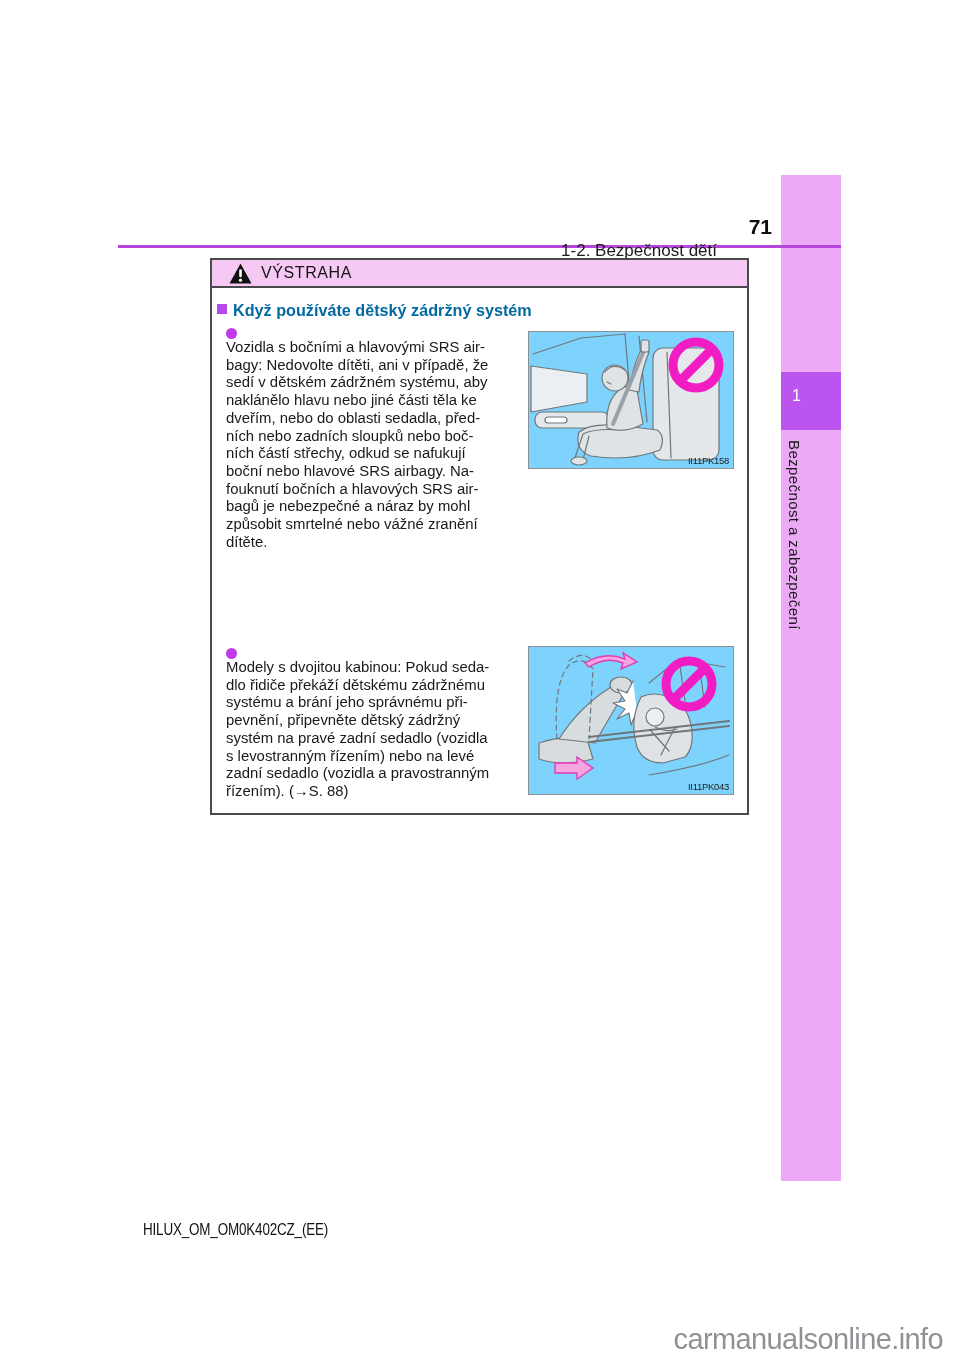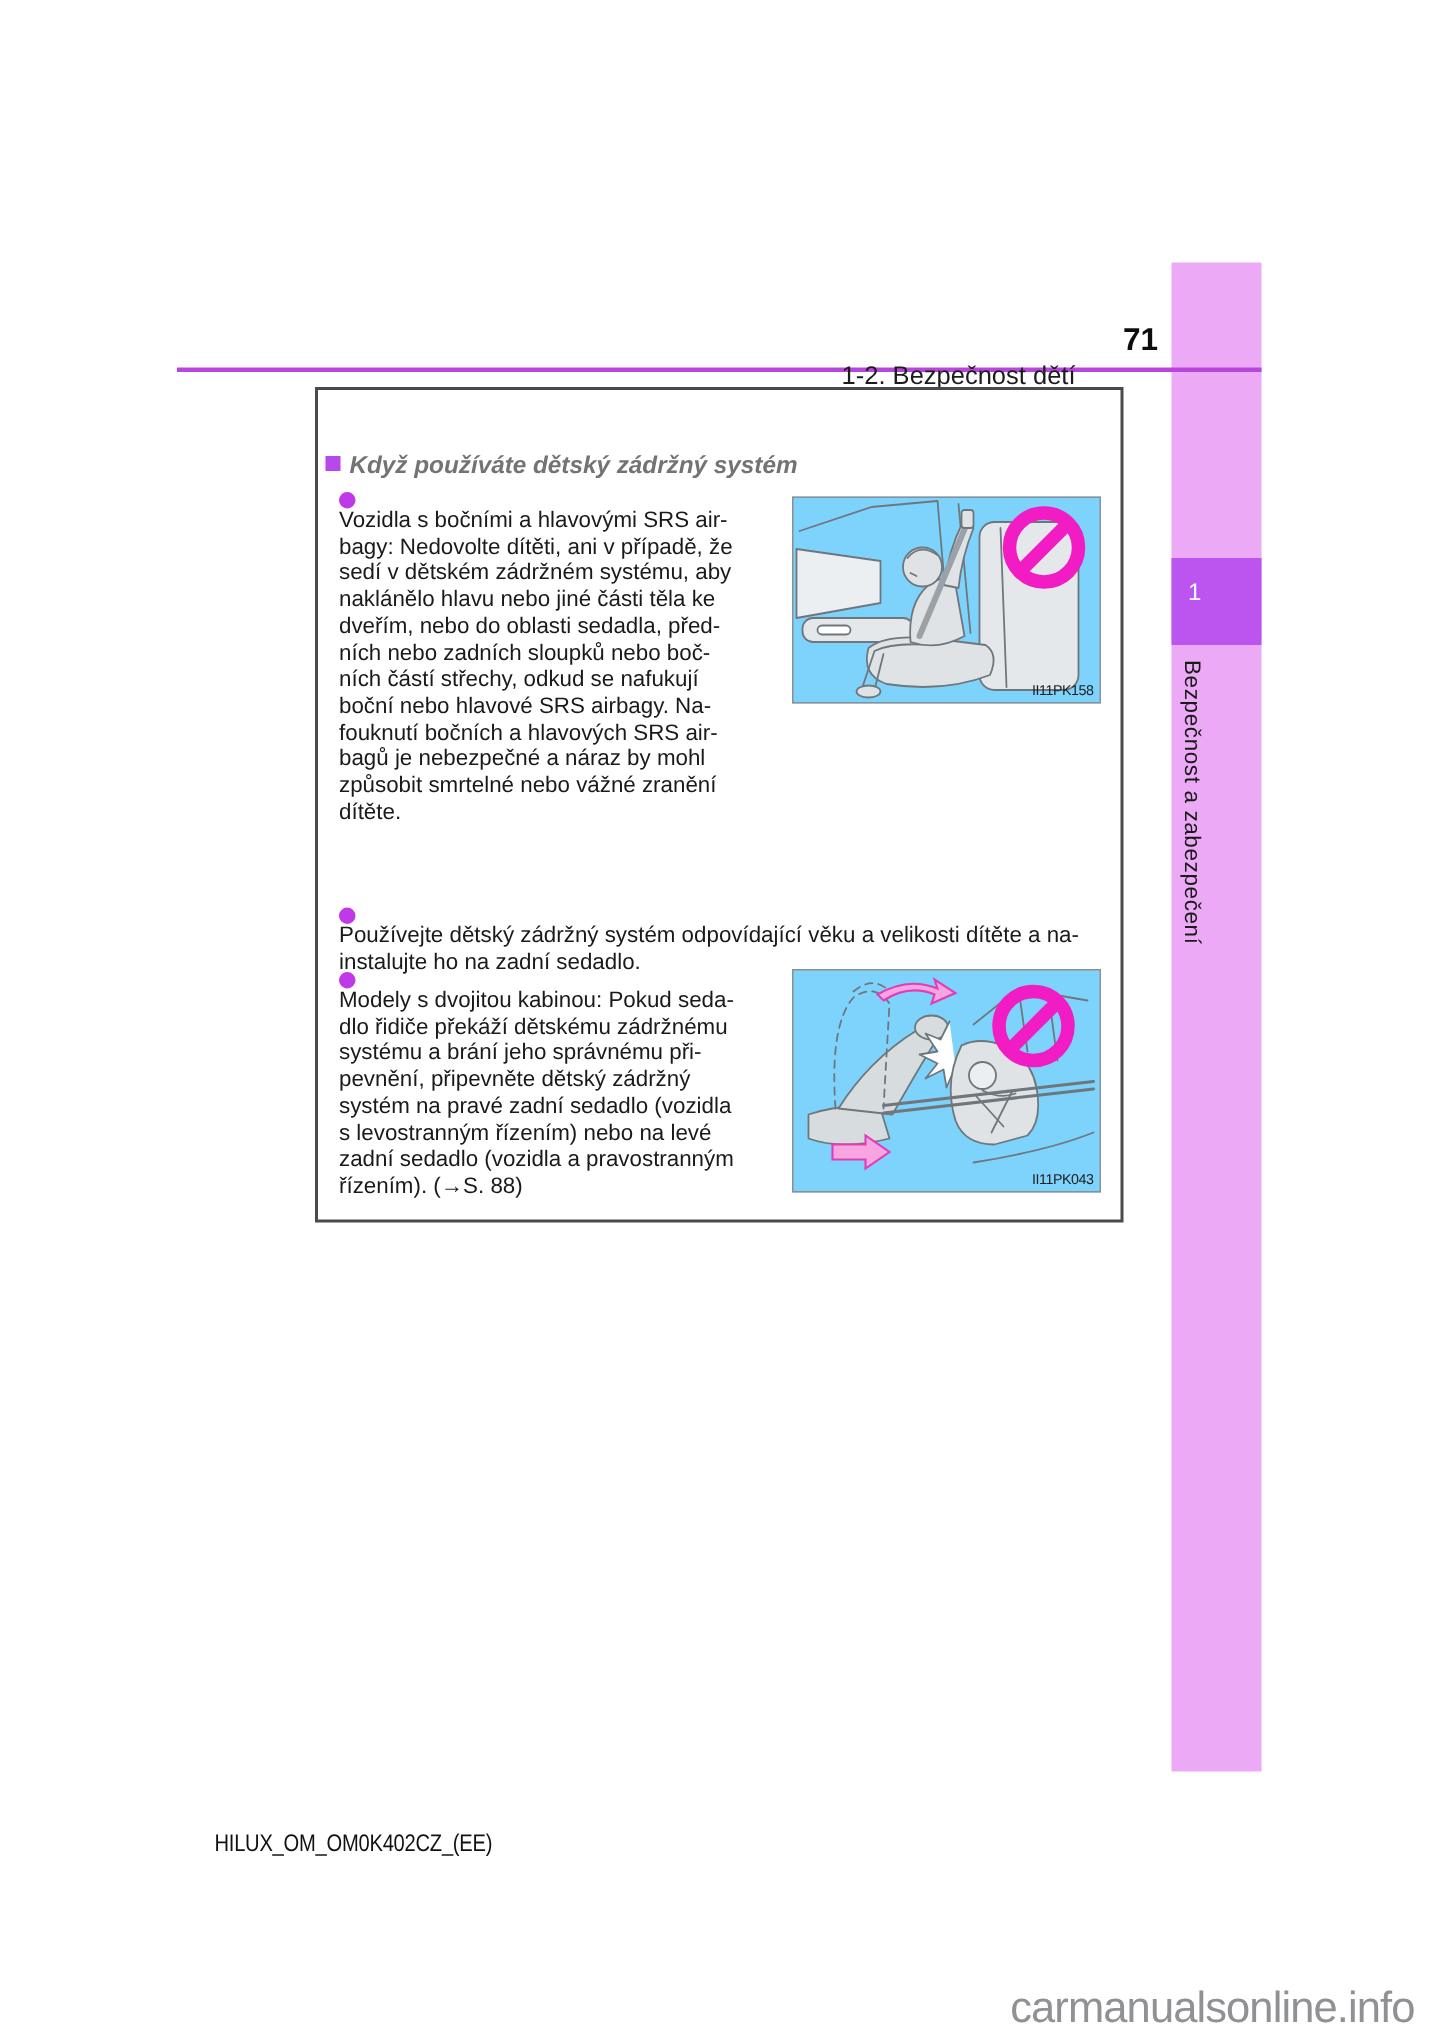--- a/index.html
+++ b/index.html
@@ -22,21 +22,21 @@
   .wbox{position:absolute;left:210px;top:258px;width:539px;height:557px;box-sizing:border-box;
         border:2px solid #4a4a4a;background:#fff;}
   .wband{position:absolute;left:0;top:0;right:0;height:28px;background:#f6c8f4;
          border-bottom:2px solid #4a4a4a;box-sizing:border-box;
          display:flex;align-items:center;gap:9px;padding-left:17px;}
   .wband .wtitle{font-size:16px;letter-spacing:0.6px;color:#141414;}
   .warn-icon{display:block;}
 
   .wheading{position:absolute;left:5px;top:41px;display:flex;align-items:flex-start;gap:6px;}
   .sq{flex:0 0 auto;width:10px;height:10px;background:#b648ec;margin-top:3px;}
-  .wheading .htext{font-size:16.2px;font-weight:bold;color:#737373;font-style:italic;}
+  .wheading .htext{font-size:16.2px;font-weight:bold;color:#0369a1;}
 
   .bitem{position:absolute;display:flex;flex-direction:column;}
   .dot{flex:0 0 auto;width:11px;height:11px;border-radius:50%;background:#c138e8;margin:3px 7px 0 0;}
   .btext{font-size:14.9px;line-height:17.7px;color:#1a1a1a;white-space:pre-line;}
   .b1{left:14px;top:65px;width:330px;}
   .b2{left:14px;top:284px;width:520px;}
   .b3{left:14px;top:342px;width:520px;}
   .b4{left:14px;top:385px;width:330px;}
 
   .fig{position:absolute;border:1px solid #8a9096;background:#7dd3fc;}
@@ -60,20 +60,28 @@
     <span>1</span>
   </div>
   <div class="side-label">Bezpečnost a zabezpečení</div>
 
   <div class="rule"></div>
   <div class="crumb">1-2. Bezpečnost dětí</div>
   <div class="pagenum">71</div>
 
   <div class="wbox">
 
+    <div class="wband">
+      <svg class="warn-icon" width="23" height="21" viewBox="0 0 23 21">
+        <polygon points="11.5,0.5 22.5,20.5 0.5,20.5" fill="#111"></polygon>
+        <rect x="10.2" y="6.2" width="2.6" height="8" rx="1.3" fill="#fff"></rect>
+        <circle cx="11.5" cy="17.2" r="1.6" fill="#fff"></circle>
+      </svg>
+      <span class="wtitle">VÝSTRAHA</span>
+    </div>
 
     <div class="wheading">
       <span class="sq"></span>
       <span class="htext">Když používáte dětský zádržný systém</span>
     </div>
 
     <div class="bitem b1">
       <span class="dot"></span>
       <div class="btext">Vozidla s bočními a hlavovými SRS air-
 bagy: Nedovolte dítěti, ani v případě, že
@@ -83,25 +91,20 @@
 ních nebo zadních sloupků nebo boč-
 ních částí střechy, odkud se nafukují
 boční nebo hlavové SRS airbagy. Na-
 fouknutí bočních a hlavových SRS air-
 bagů je nebezpečné a náraz by mohl
 způsobit smrtelné nebo vážné zranění
 dítěte.</div>
     </div>
 
 
-    <div class="bitem b3">
-      <span class="dot"></span>
-      <div class="btext">Používejte dětský zádržný systém odpovídající věku a velikosti dítěte a na-
-instalujte ho na zadní sedadlo.</div>
-    </div>
 
     <div class="bitem b4">
       <span class="dot"></span>
       <div class="btext">Modely s dvojitou kabinou: Pokud seda-
 dlo řidiče překáží dětskému zádržnému
 systému a brání jeho správnému při-
 pevnění, připevněte dětský zádržný
 systém na pravé zadní sedadlo (vozidla
 s levostranným řízením) nebo na levé
 zadní sedadlo (vozidla a pravostranným

